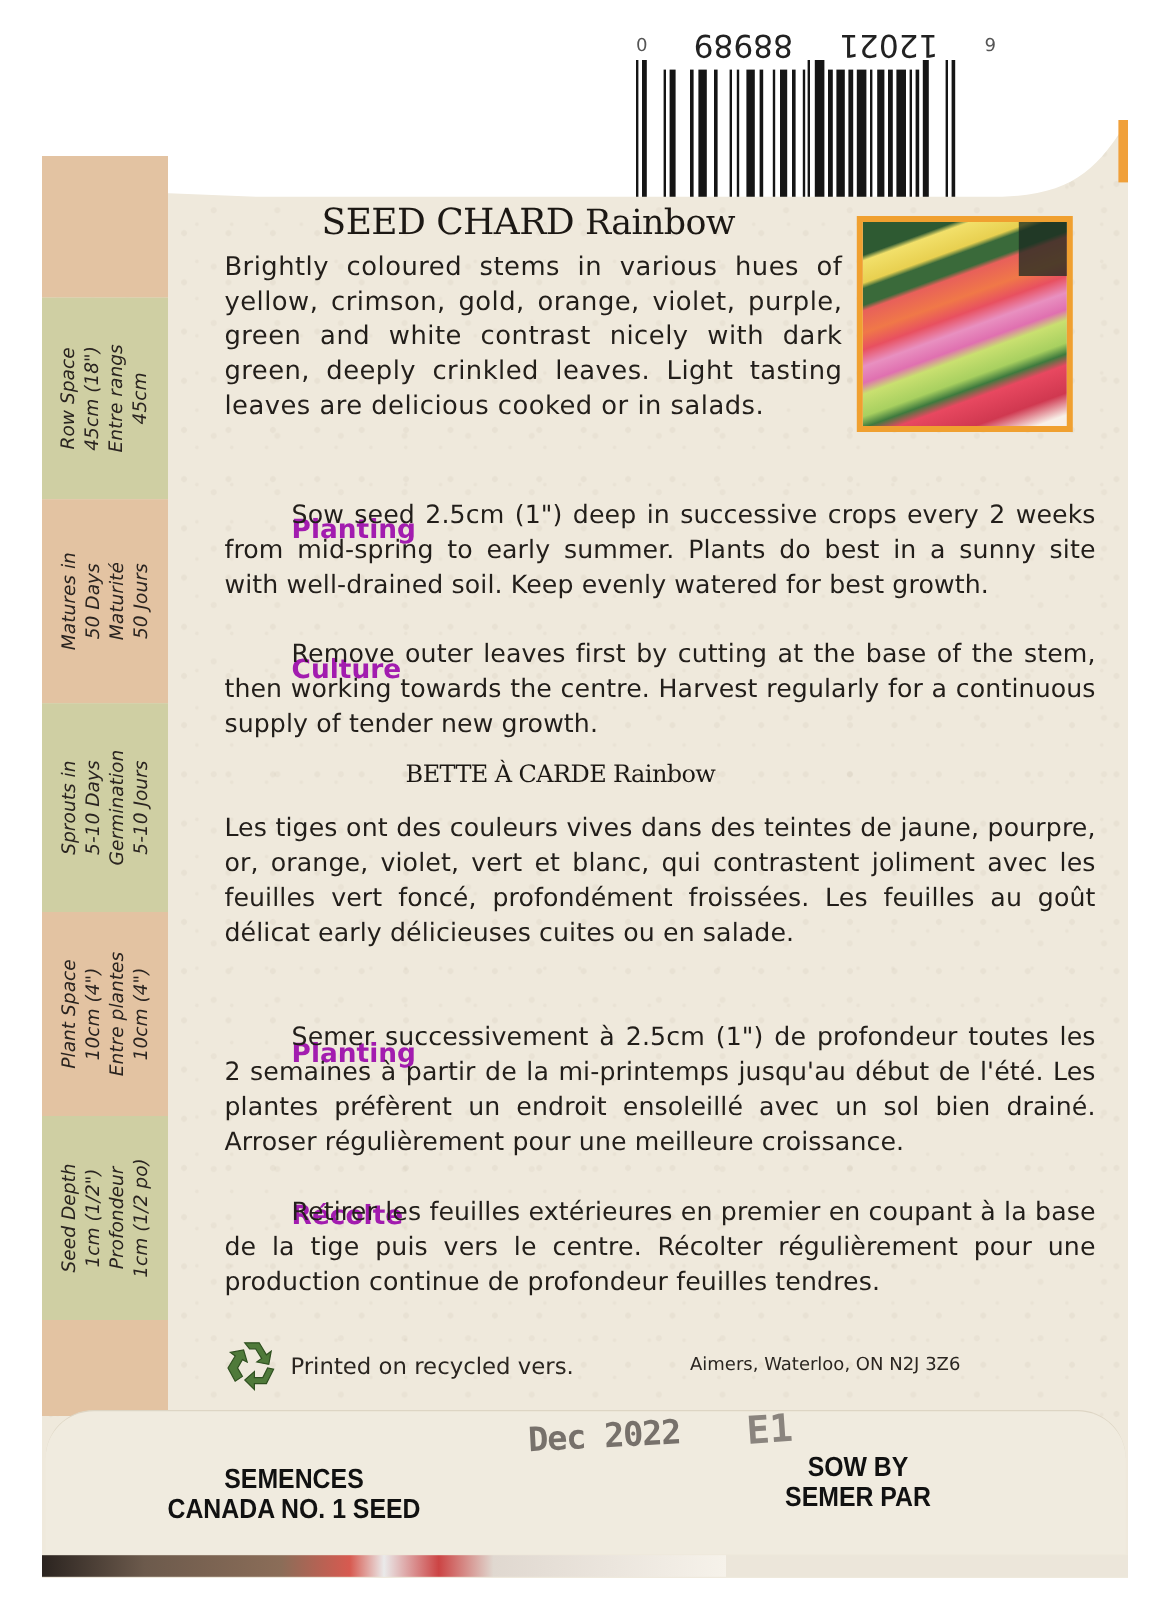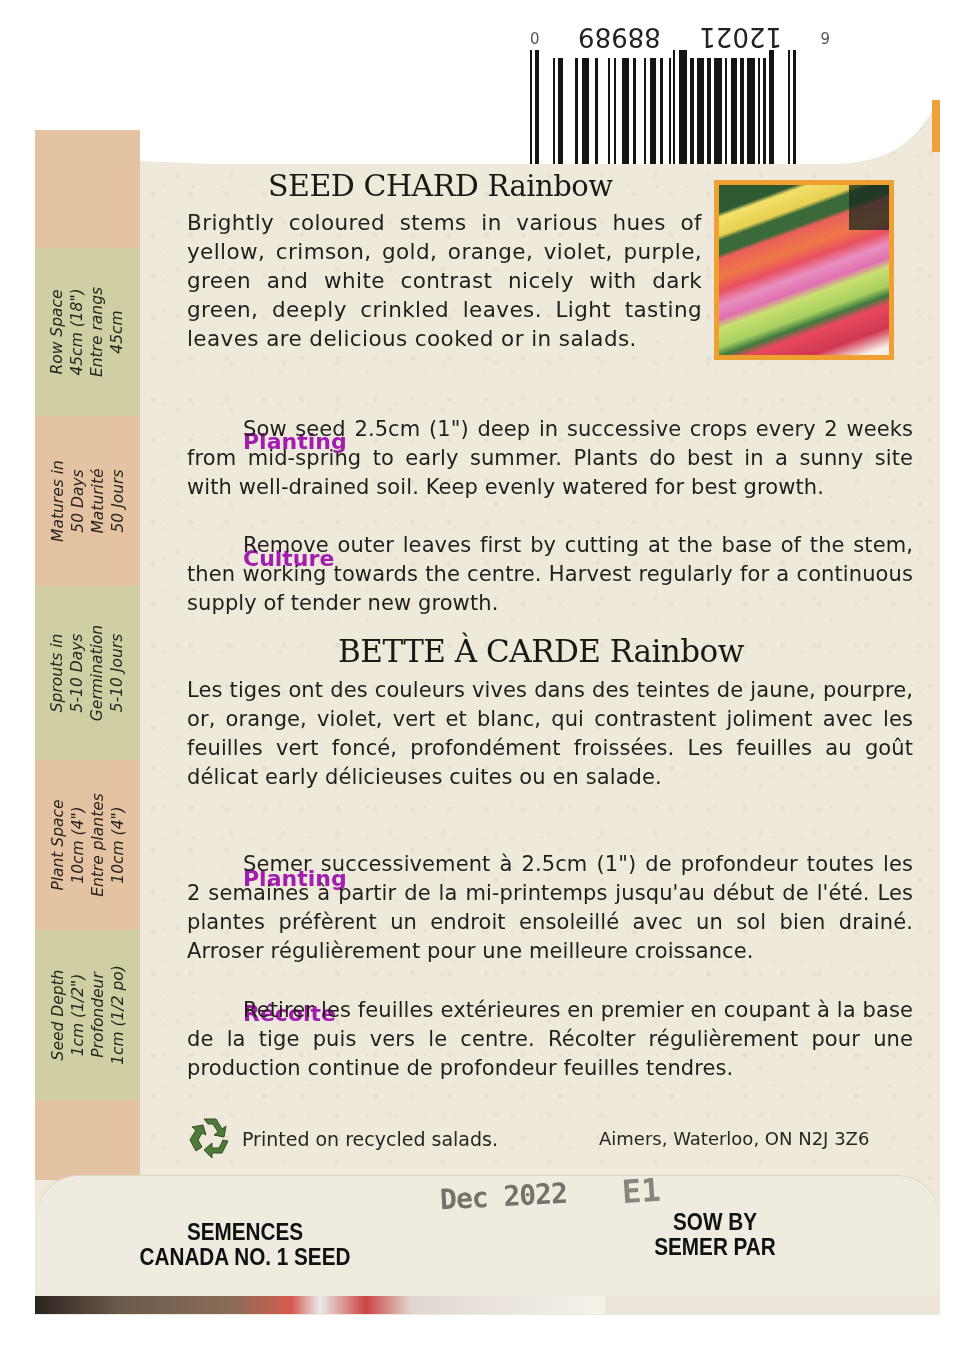--- a/index.html
+++ b/index.html
@@ -45,26 +45,26 @@
     border: 5px solid #f0a030; background:
       linear-gradient(160deg, #2e5a32 0%, #2e5a32 12%, #f2e06a 14%, #e8d050 22%, #3a6a3a 24%, #3a6a3a 30%,
       #e8605a 32%, #f07848 40%, #e85060 46%, #e890c0 52%, #e070b0 58%, #c9e070 62%, #a8d060 70%,
       #3e7a3e 74%, #e84860 78%, #d03850 88%, #f8f0e8 96%); }
   .photo::after { content: ""; position: absolute; right: 0; top: 0; width: 40px; height: 45px; background: #1a2a20; opacity: 0.75; }
 
   .section-h { position: absolute; left: 243px; font-family: "DejaVu Sans", sans-serif; font-weight: bold; font-size: 22px; color: #a21caf; margin-top: 46px; }
   .para { position: absolute; left: 187px; width: 726px; font-size: 21px; line-height: 29px; text-align: justify; color: #221e1a; letter-spacing: 0.1px; }
   .para.indent { text-indent: 56px; }
 
-  .title2 { position: absolute; left: 338px; top: 633px; font-size: 31px; white-space: nowrap; }
+  .title2 { position: absolute; left: 338px; top: 633px; font-size: 20px; white-space: nowrap; }
 
   
   .recycle { position: absolute; left: 186px; top: 1113px; width: 50px; height: 50px; }
   .recycle-text { position: absolute; left: 242px; top: 1128px; font-size: 19px; color: #2a2520; }
-  .address { position: absolute; left: 575px; top: 1128px; font-size: 18px; color: #2a2520; margin-left: 24px; }
+  .address { position: absolute; left: 575px; top: 1128px; font-size: 15px; color: #2a2520; }
 
   .tab { position: absolute; left: 38px; top: 1175px; width: 900px; height: 120px; background: #f0ebdf;
     border-radius: 40px 40px 0 0; border-top: 1px solid #ddd5c4; }
   .stamp { position: absolute; left: 440px; top: 1180px; font-family: "DejaVu Sans Mono", monospace; font-weight: bold;
     font-size: 28px; color: #77716b; transform: rotate(-3deg); letter-spacing: -1px; }
   .stamp2 { position: absolute; left: 622px; top: 1172px; font-family: "DejaVu Sans Mono", monospace; font-weight: bold;
     font-size: 32px; color: #8a847e; transform: rotate(-4deg); }
   .label-bold { position: absolute; font-family: "Liberation Sans", sans-serif; font-weight: bold; font-size: 23px; text-align: center; color: #111; line-height: 25px; transform: scaleX(0.9); }
   .semences { left: 110px; top: 1220px; width: 270px; }
   .sowby { left: 620px; top: 1210px; width: 190px; }
@@ -192,21 +192,21 @@
 <div class="section-h" style="top:955px;">Récolte</div>
 <p class="para indent" style="top:996px;">Retirer les feuilles extérieures en premier en coupant à la base de la tige puis vers le centre.  Récolter régulièrement pour une production continue de profondeur feuilles tendres.</p>
 
 <svg class="recycle" viewBox="0 0 50 50">
   <g fill="#4f7a3a" stroke="#2f5020" stroke-width="1">
     <path d="M18 6 L30 6 L36 16 L40 13 L38 24 L28 22 L32 19 L27 11 L22 11 Z"></path>
     <path d="M42 28 L36 40 L26 40 L26 45 L18 37 L26 30 L26 35 L33 35 L37 27 Z"></path>
     <path d="M10 38 L4 27 L10 17 L6 14 L17 12 L20 22 L16 20 L12 27 L16 34 Z"></path>
   </g>
 </svg>
-<div class="recycle-text">Printed on recycled salads.</div>
+<div class="recycle-text">Printed on recycled vers.</div>
 <div class="address">Aimers, Waterloo, ON  N2J 3Z6</div>
 
 <div class="tab"></div>
 <div class="stamp">Dec 2022</div>
 <div class="stamp2">E1</div>
 <div class="label-bold semences">
   <div>SEMENCES</div>
   <div>CANADA NO. 1 SEED</div>
 </div>
 <div class="label-bold sowby">

